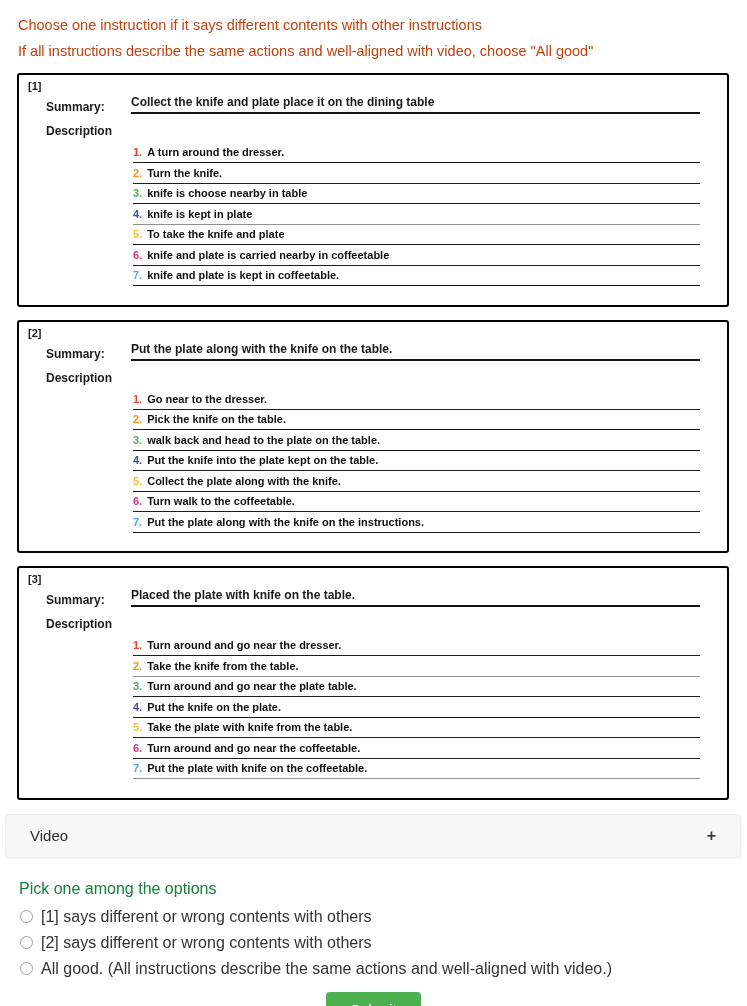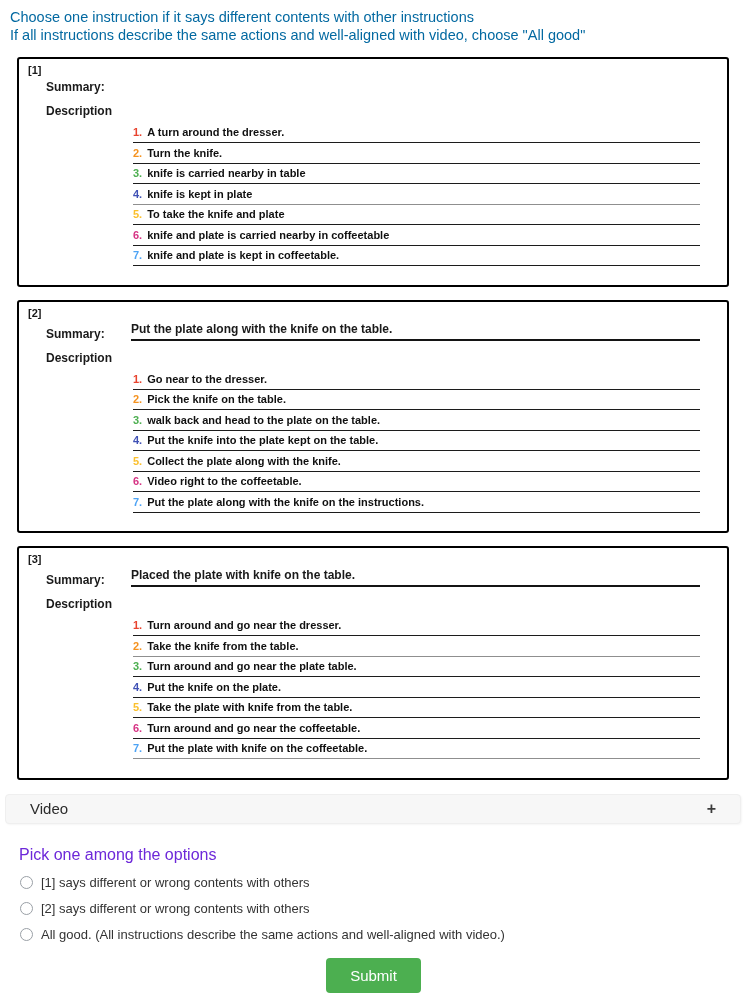--- a/index.html
+++ b/index.html
@@ -5,21 +5,21 @@
   html,body{margin:0;padding:0;background:#ffffff;}
   body{
     width:747px;height:1006px;
     font-family:"Liberation Sans", sans-serif;
     color:#1a1a1a;
     position:relative;
     -webkit-font-smoothing:antialiased;
   }
   .page{padding:8px 0 0 0;}
   .header{margin:0 0 0 10px;}
-  .header p{margin:0;font-size:14.5px;line-height:18px;color:#0369a1;}
+  .header p{margin:8px;font-size:14.5px;line-height:18px;color:#c2410c;}
   
   .ibox{
     margin:13px 18px 0 17px;
     border:2px solid #000;
     border-radius:3px;
     padding:5px 27px 15px 9px;
     background:#fff;
   }
   .ibox-index{font-size:11px;font-weight:bold;line-height:13px;}
   .row-summary{display:flex;align-items:flex-end;margin:3px 0 10px 18px;}
@@ -45,43 +45,43 @@
   }
   .step.muted-line{border-bottom-color:#8f8f8f;}
   .step-num{margin-right:5px;white-space:nowrap;}
   .step-text{color:#101010;}
   
   .video-bar{
     margin:14px 6px 0 5px;
     background:#f7f7f7;
     border:1px solid #efefef;
     border-radius:4px;
-    height:30px;
+    height:44px;
     display:flex;align-items:center;justify-content:space-between;
     padding:0 24px;
     box-sizing:border-box;
     cursor:pointer;
     box-shadow:1px 1px 2px rgba(0,0,0,0.04);
   }
   .video-title{font-size:15px;color:#2b2b2b;}
   .video-plus{font-size:16px;font-weight:bold;color:#3c3c3c;line-height:16px;}
   
-  .pick-heading{margin:22px 0 12px 19px;font-size:16px;color:#6d28d9;}
+  .pick-heading{margin:22px 0 12px 19px;font-size:16px;color:#15803d;}
   .opts{margin-left:20px;}
   .opt{display:flex;align-items:center;margin-bottom:12px;cursor:pointer;}
   .radio{
     width:13px;height:13px;
     border:1px solid #9aa0a6;
     border-radius:50%;
     background:#fff;
     flex:0 0 13px;
     box-sizing:border-box;
     margin-right:8px;
   }
-  .opt-label{font-size:13px;color:#333;line-height:14px;}
+  .opt-label{font-size:16px;color:#333;line-height:14px;}
   
   .submit-wrap{text-align:center;margin-top:16px;}
   .submit-btn{
     display:inline-block;
     border:none;
     border-radius:4px;
     padding:9px 24px;
     font-size:15px;
     color:#ffffff;
     font-family:"Liberation Sans", sans-serif;
@@ -95,34 +95,35 @@
 
   <div class="header">
     <p>Choose one instruction if it says different contents with other instructions</p>
     <p>If all instructions describe the same actions and well-aligned with video, choose "All good"</p>
   </div>
 
   <div class="ibox">
     <div class="ibox-index">[1]</div>
     <div class="row-summary">
       <span class="lbl lbl-summary">Summary:</span>
+      <span class="field">Collect the knife and plate place it on the dining table</span>
     </div>
     <span class="lbl lbl-desc">Description</span>
     <div class="steps">
       <div class="step">
           <span class="step-num" style="color: rgb(232, 67, 46);">1.</span>
           <span class="step-text">A turn around the dresser.</span>
         </div>
       <div class="step">
           <span class="step-num" style="color: rgb(245, 146, 30);">2.</span>
           <span class="step-text">Turn the knife.</span>
         </div>
       <div class="step">
           <span class="step-num" style="color: rgb(76, 175, 80);">3.</span>
-          <span class="step-text">knife is carried nearby in table</span>
+          <span class="step-text">knife is choose nearby in table</span>
         </div>
       <div class="step muted-line">
           <span class="step-num" style="color: rgb(63, 81, 181);">4.</span>
           <span class="step-text">knife is kept in plate</span>
         </div>
       <div class="step">
           <span class="step-num" style="color: rgb(251, 192, 45);">5.</span>
           <span class="step-text">To take the knife and plate</span>
         </div>
       <div class="step">
@@ -159,21 +160,21 @@
       <div class="step">
           <span class="step-num" style="color: rgb(63, 81, 181);">4.</span>
           <span class="step-text">Put the knife into the plate kept on the table.</span>
         </div>
       <div class="step">
           <span class="step-num" style="color: rgb(251, 192, 45);">5.</span>
           <span class="step-text">Collect the plate along with the knife.</span>
         </div>
       <div class="step">
           <span class="step-num" style="color: rgb(214, 51, 132);">6.</span>
-          <span class="step-text">Video right to the coffeetable.</span>
+          <span class="step-text">Turn walk to the coffeetable.</span>
         </div>
       <div class="step">
           <span class="step-num" style="color: rgb(77, 163, 245);">7.</span>
           <span class="step-text">Put the plate along with the knife on the instructions.</span>
         </div>
     </div>
   </div>
 
   <div class="ibox">
     <div class="ibox-index">[3]</div>

